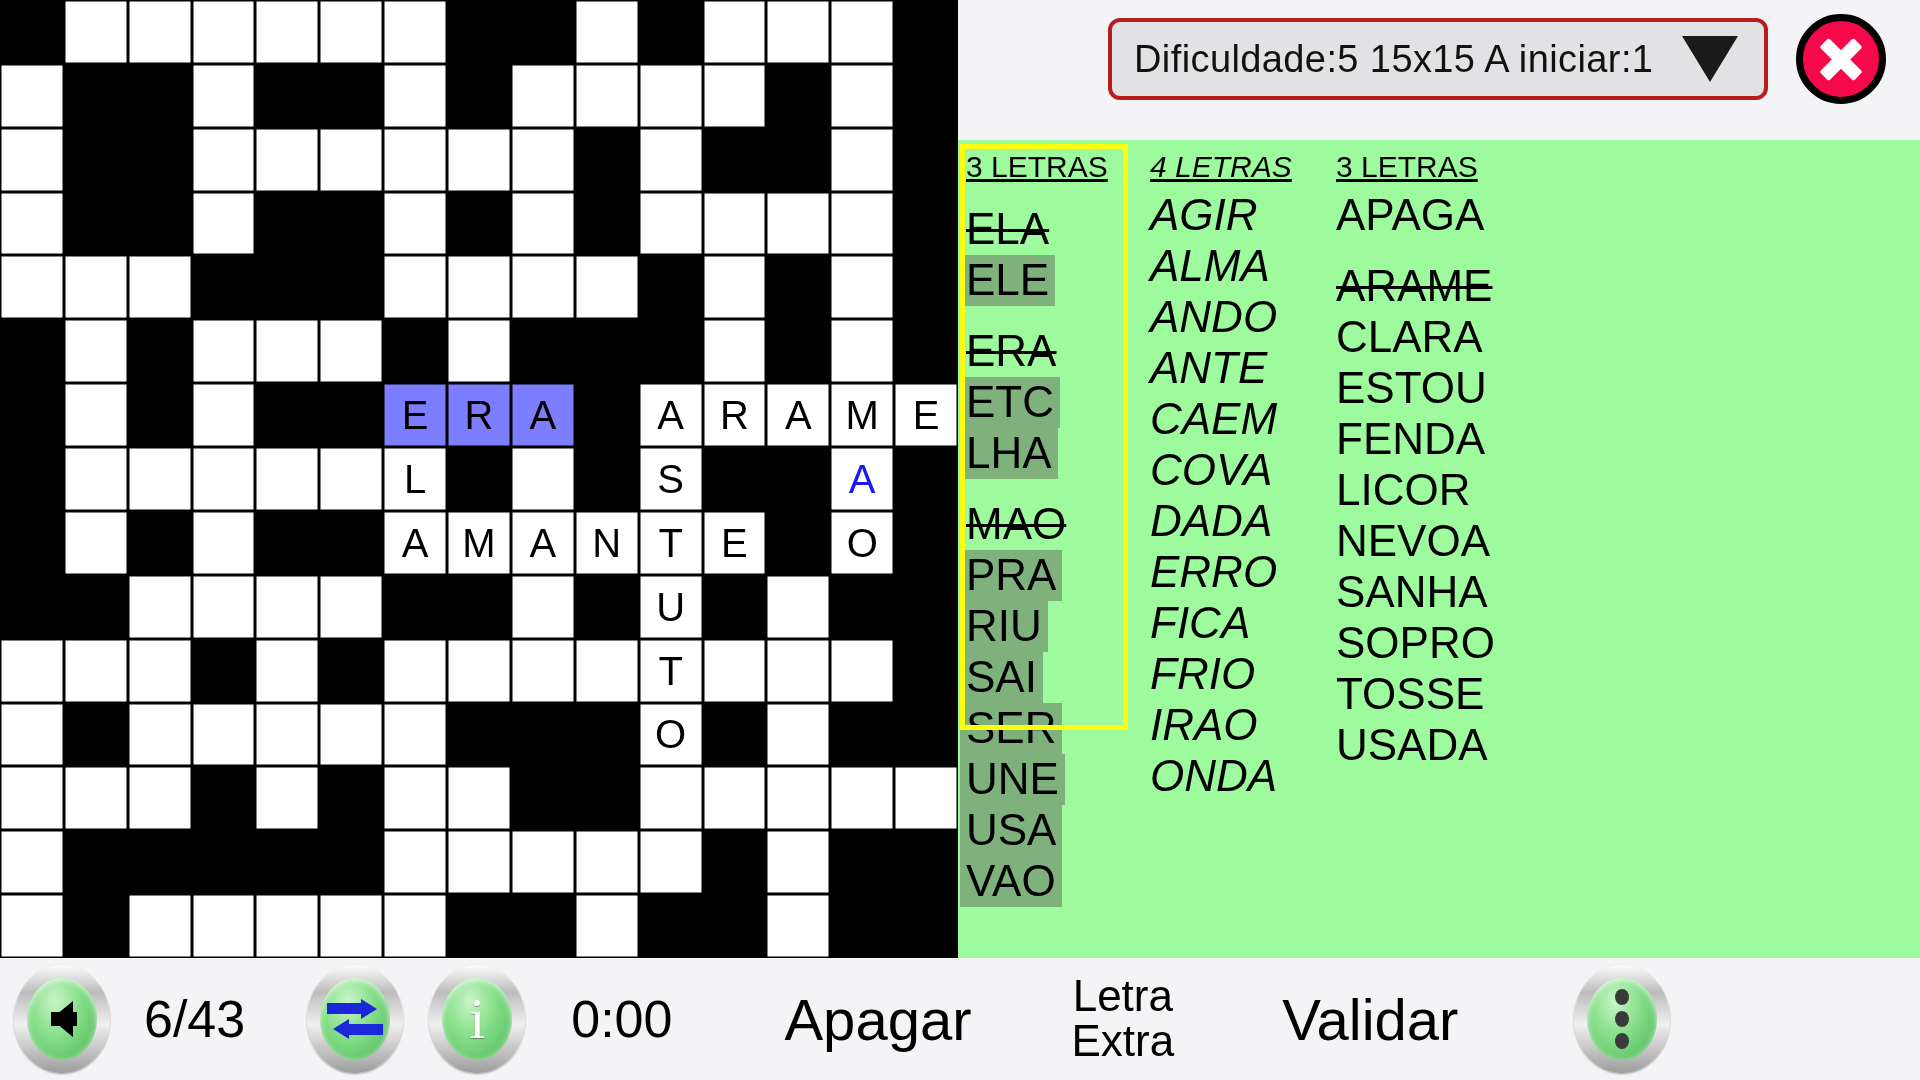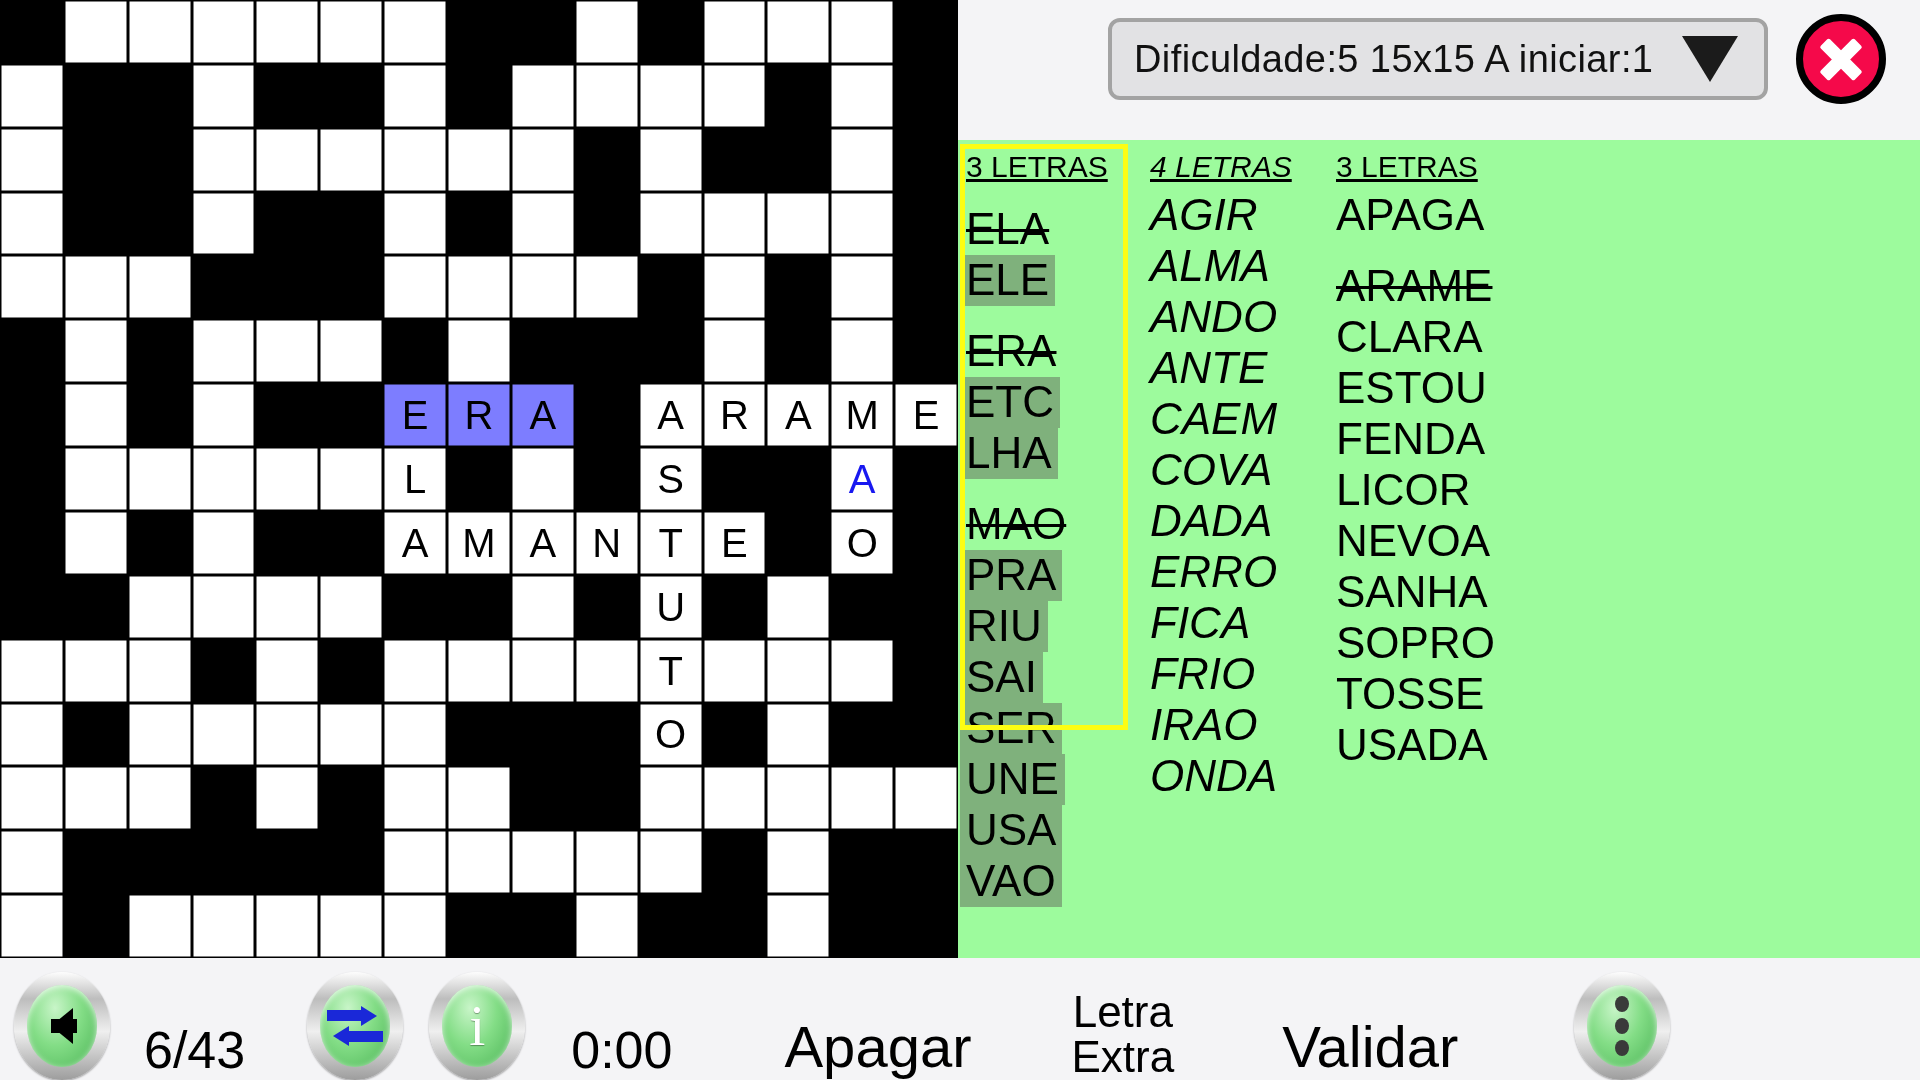--- a/index.html
+++ b/index.html
@@ -46,21 +46,21 @@
   }
   #panel-top {
     position: absolute; left: 0; top: 0;
     width: 962px; height: 140px;
     background: #f4f4f6;
   }
   #status-select {
     position: absolute; left: 150px; top: 18px;
     width: 660px; height: 82px;
     background: #e2e2e4;
-    border: 4px solid #a3a3a3;
+    border: 4px solid #b91c1c;
     border-radius: 12px;
     display: flex; align-items: center;
     padding: 0 10px 0 22px;
   }
   #status-text {
     font-size: 38px; color: #111; white-space: nowrap; flex: 1;
     letter-spacing: 0.4px;
   }
   #status-caret {
     width: 0; height: 0;
@@ -119,21 +119,21 @@
     width: 168px; height: 586px;
     border: 5px solid #fdfd12;
     pointer-events: none;
   }
 
   
   #toolbar {
     position: absolute; left: 0; top: 958px;
     width: 1920px; height: 122px;
     background: #f4f4f6;
-    display: flex; align-items: flex-end;
+    display: flex; align-items: center;
   }
   .rbtn {
     position: relative; width: 96px; height: 108px;
     border-radius: 50%;
     background: linear-gradient(180deg,#fdfdfd 0%,#bdbdbd 25%,#efefef 55%,#9d9d9d 100%);
     display: flex; align-items: center; justify-content: center;
     flex: 0 0 auto;
     box-shadow: 0 1px 2px rgba(0,0,0,.35);
   }
   .rbtn .inner {

